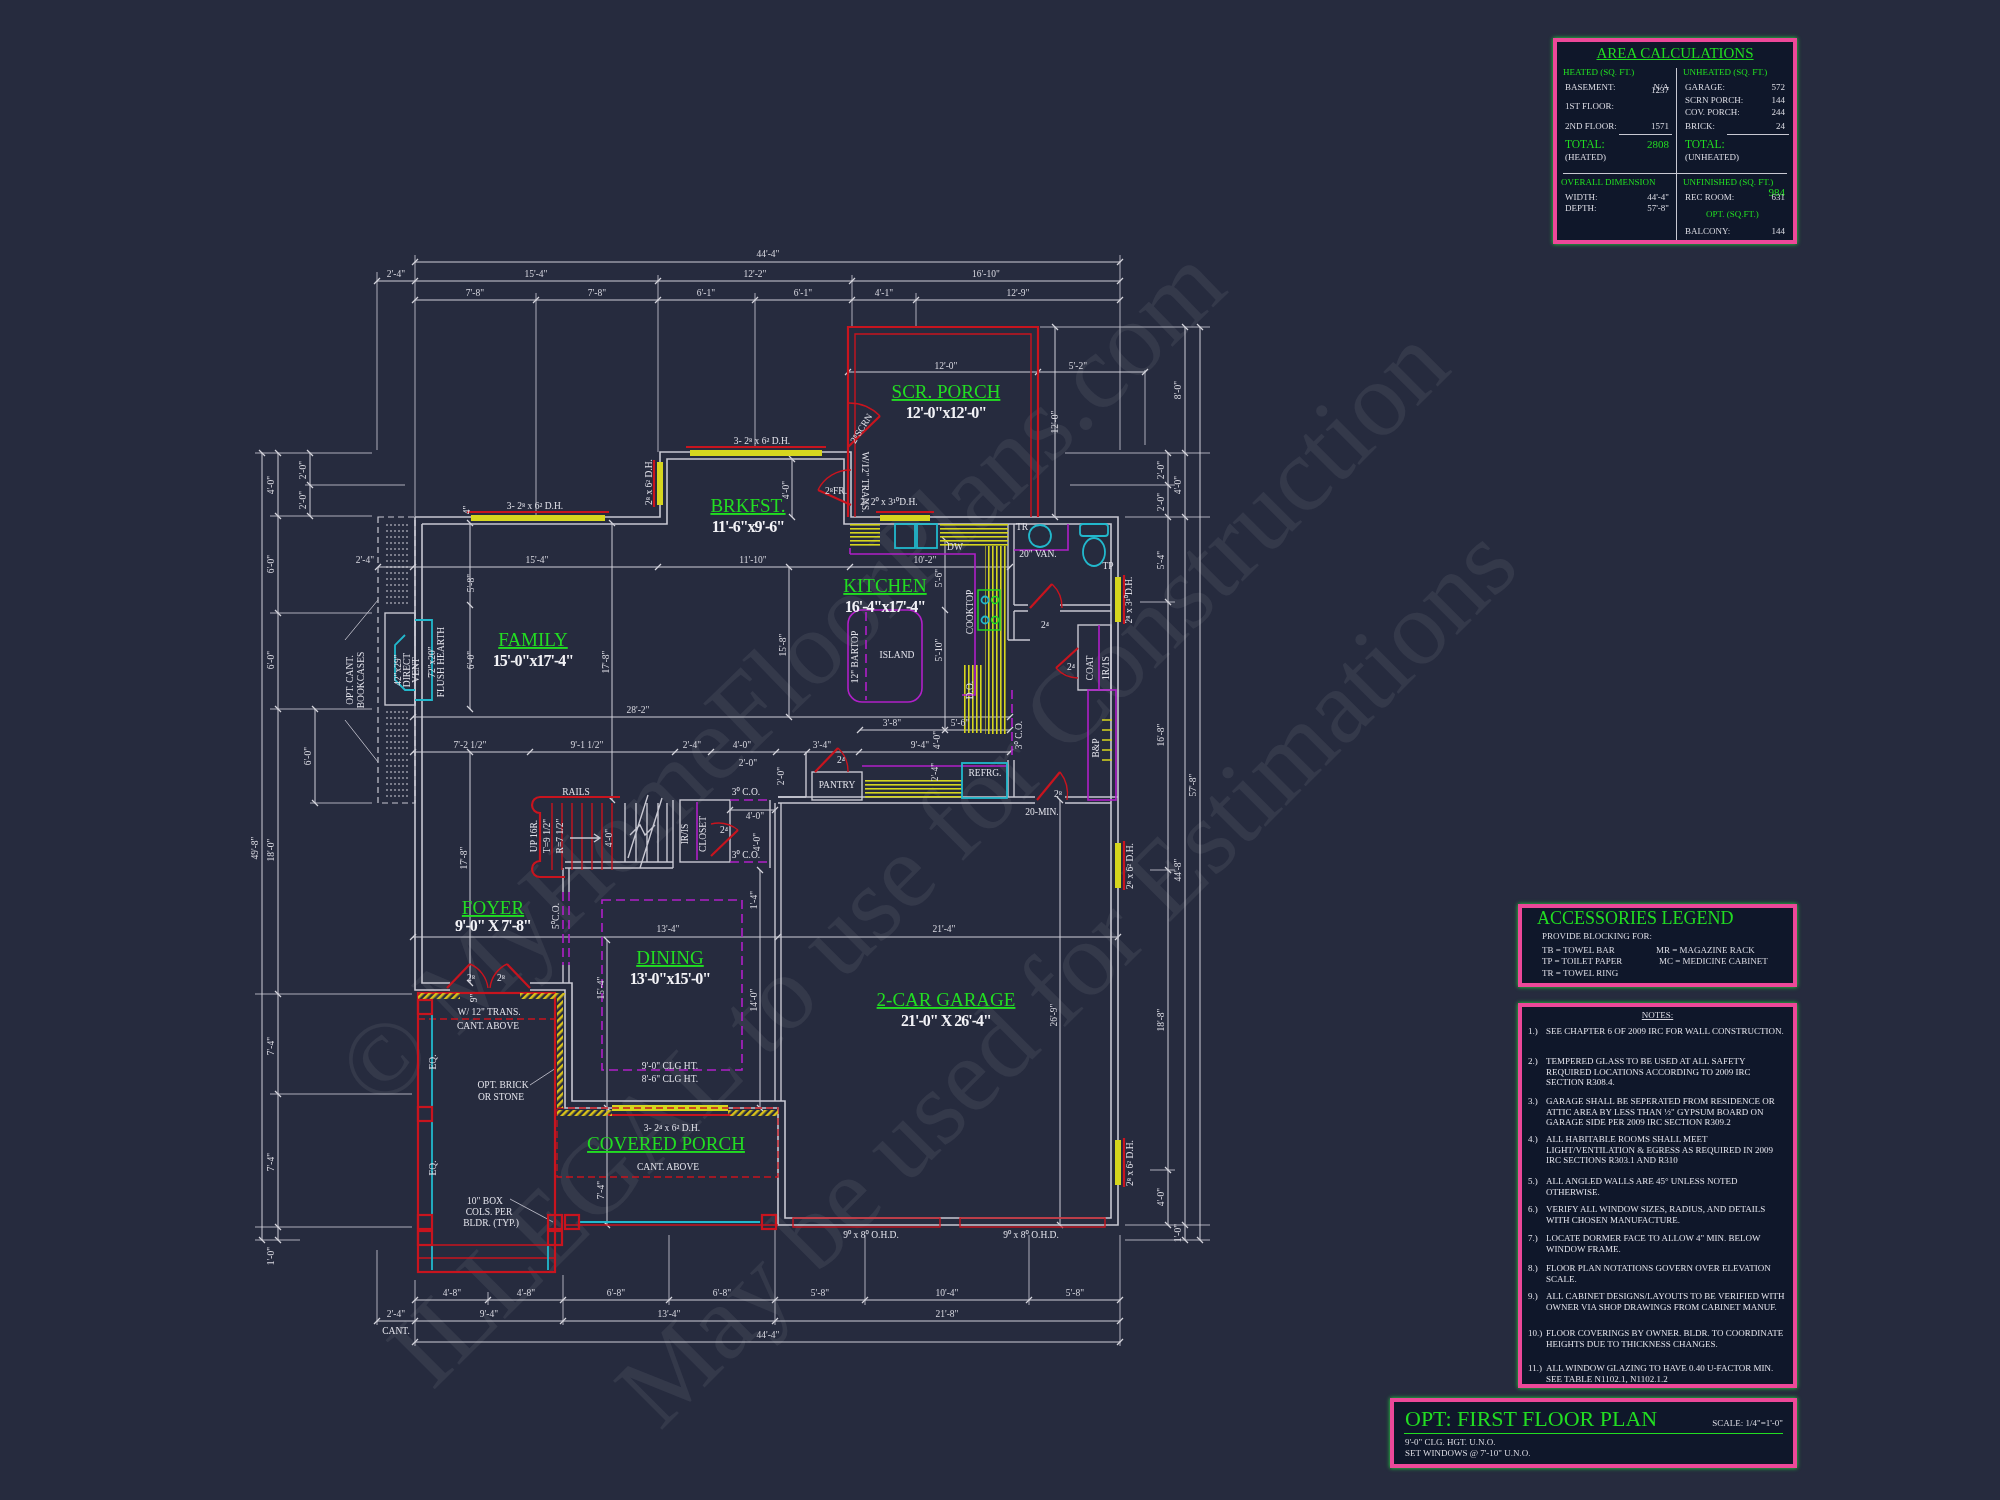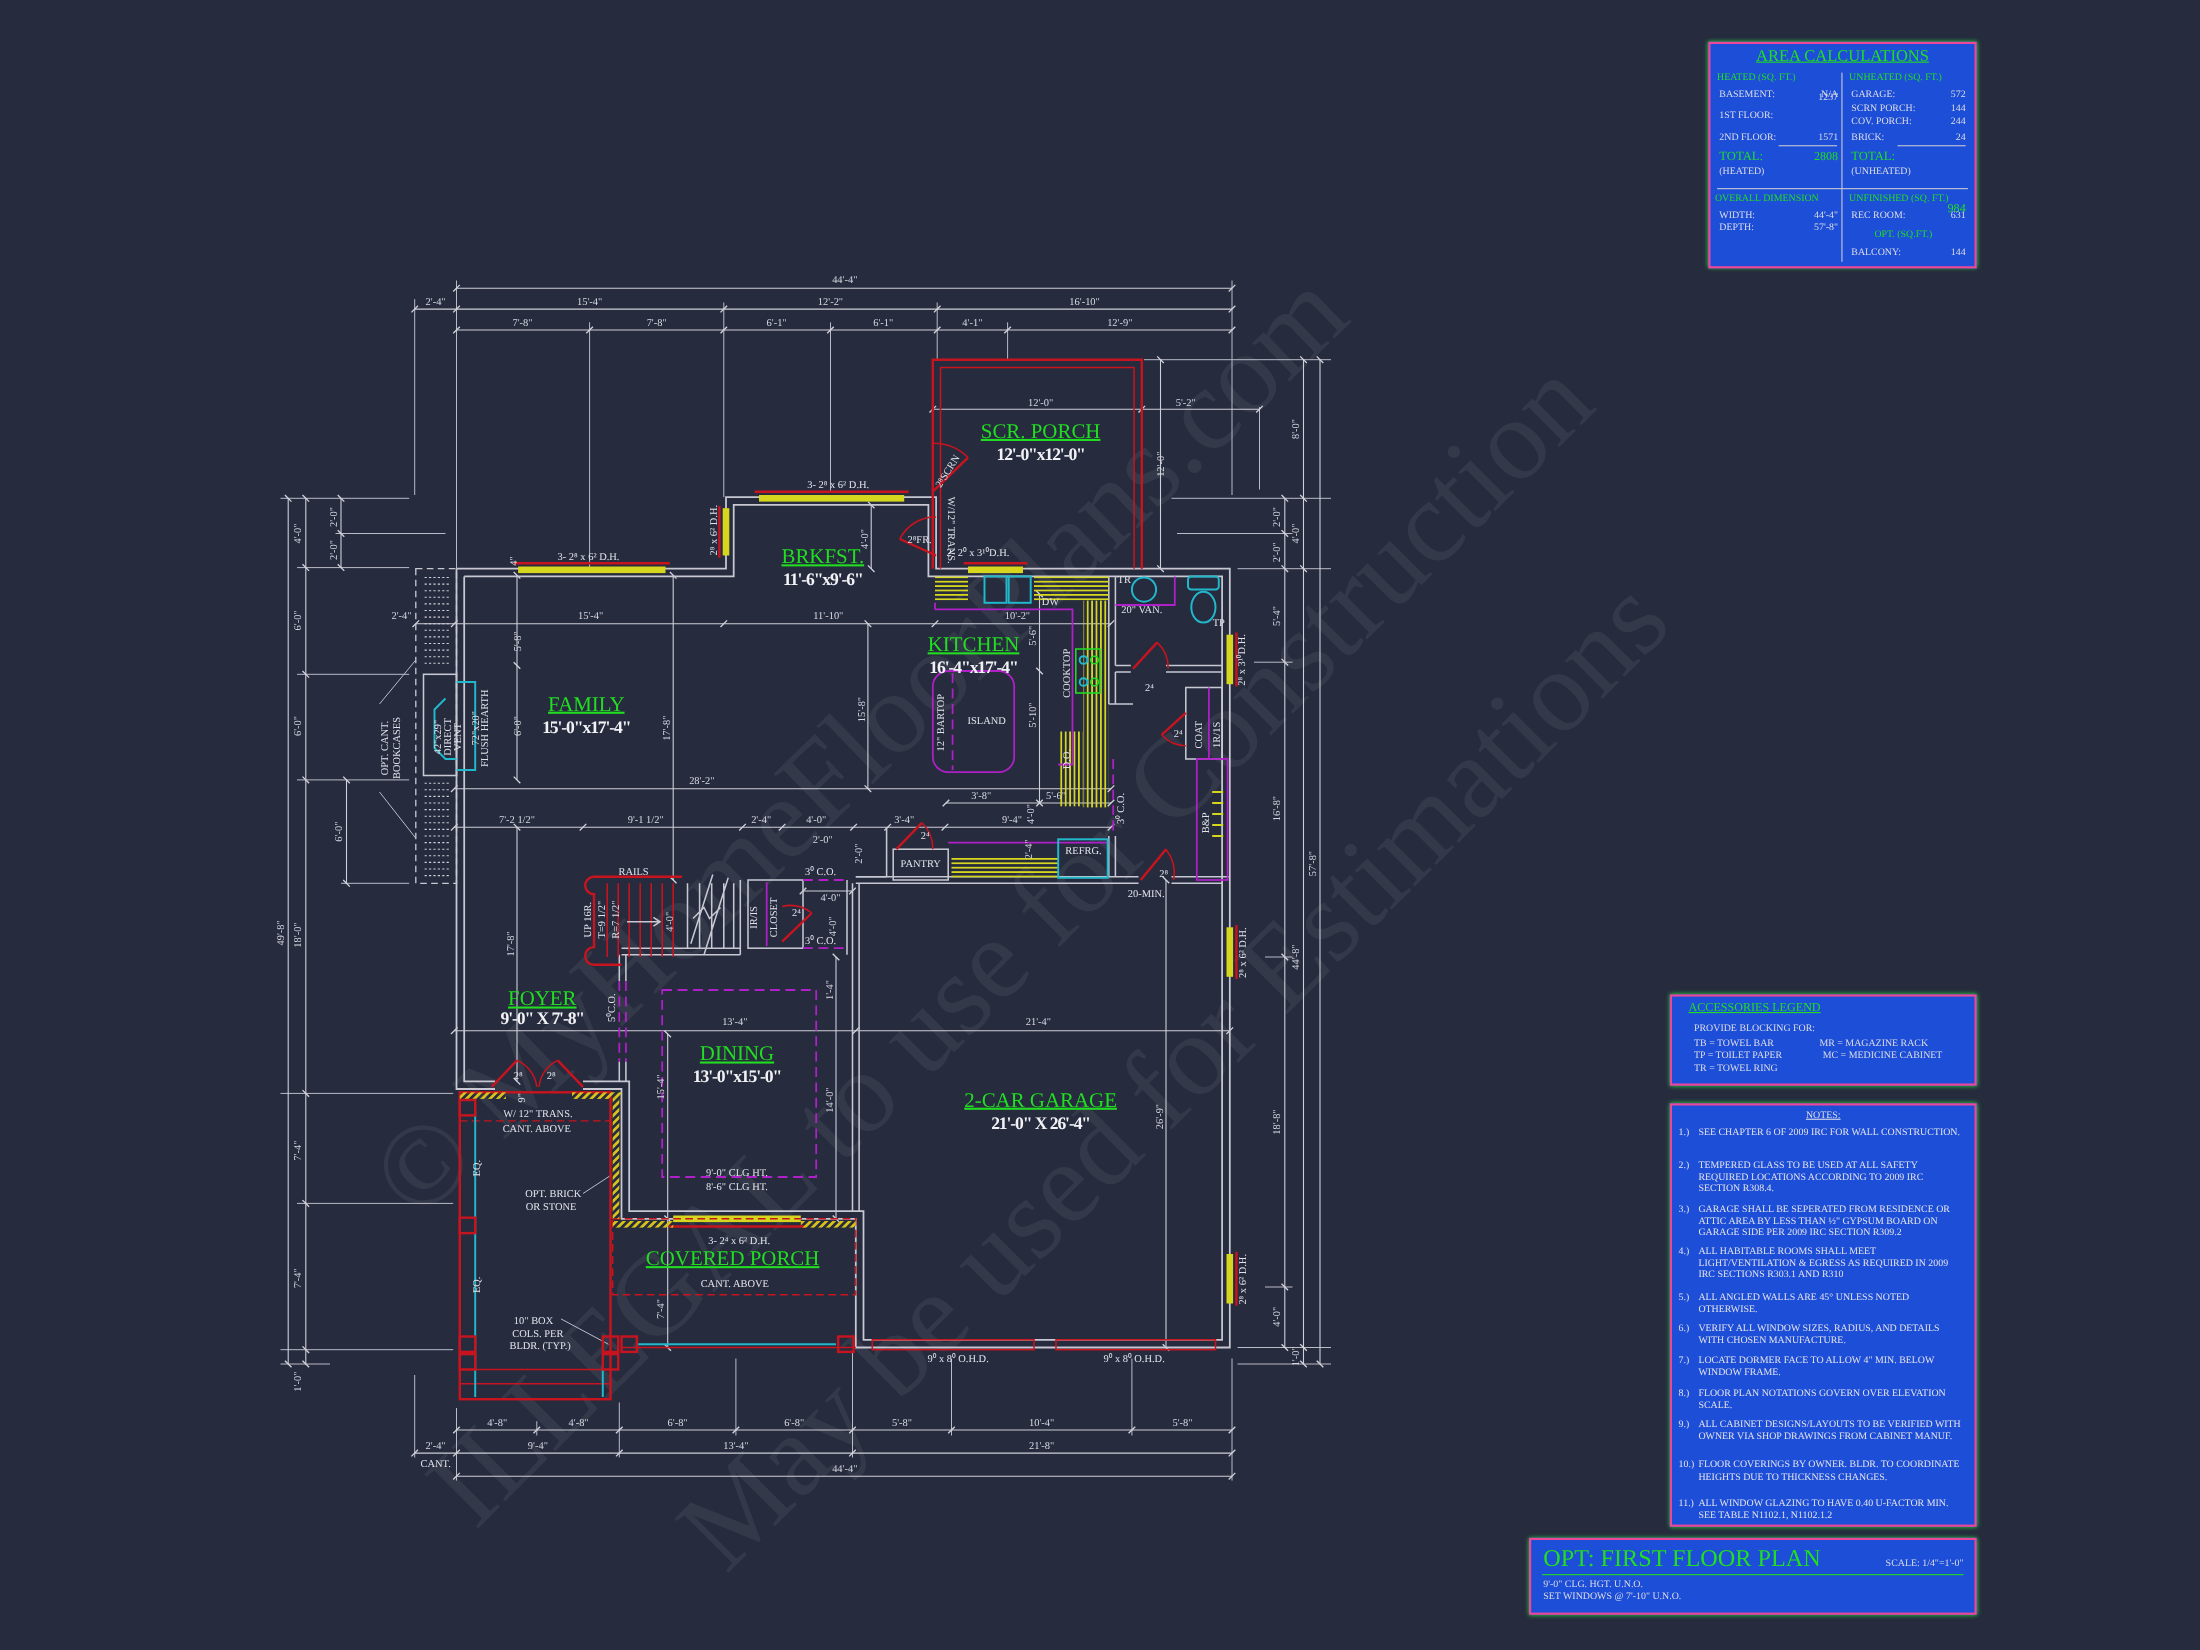--- a/index.html
+++ b/index.html
@@ -16,21 +16,21 @@
   .reddash{stroke:#c8141e;stroke-width:1.3;fill:none;stroke-dasharray:7 4;}
   .yel{fill:#d6d61e;}
   .mag{stroke:#b020c8;stroke-width:1.6;fill:none;}
   .magdash{stroke:#b020c8;stroke-width:1.6;fill:none;stroke-dasharray:9 5;}
   .cyan{stroke:#22b8cc;stroke-width:1.8;fill:none;}
   .grn{stroke:#22dd22;stroke-width:1.4;fill:none;}
   .dim{fill:#d8d8e0;font-size:9.5px;text-anchor:middle;}
   .lbl{fill:#e2e2ea;font-size:9.5px;text-anchor:middle;}
   .rn{fill:#22dd22;font-size:19px;text-anchor:middle;text-decoration:underline;}
   .rs{fill:#f2f2f6;font-size:16px;font-weight:bold;text-anchor:middle;letter-spacing:-1px;}
-  .panel{position:absolute;border:2px solid #ec4899;box-shadow:0 0 4px #1ee63c;background:#1d4ed8;box-sizing:border-box;}
+  .panel{position:absolute;border:4px solid #ec4899;box-shadow:0 0 4px #1ee63c;background:#0f172a;box-sizing:border-box;}
   .panel .t{position:absolute;white-space:nowrap;font-size:9px;line-height:10px;color:#dcdce4;}
   .panel .g{color:#22dd22;}
   .panel .v{text-align:right;}
   .hline{position:absolute;height:1px;background:#c8c8d2;}
   .vline{position:absolute;width:1px;background:#c8c8d2;}
   .note{position:absolute;left:6px;width:262px;font-size:9px;line-height:10.5px;color:#e2e2ea;display:flex;}
   .note .n{flex:0 0 18px;}
   .note .x{flex:1;}
 </style>
 </head>
@@ -460,21 +460,21 @@
 
   <div class="t g" style="left:126px;top:135px;">UNFINISHED (SQ. FT.)</div>
   <div class="t" style="left:128px;top:150px;">REC ROOM:</div>
   <div class="t v" style="right:8px;top:150px;">631</div>
   <div class="t g" style="left:128px;top:167px;margin-left:21px;">OPT.  (SQ.FT.)</div>
   <div class="t" style="left:128px;top:184px;">BALCONY:</div>
   <div class="t v" style="right:8px;top:184px;">144</div>
 </div>
 
 <div class="panel" style="left:1518px;top:904px;width:279px;height:83px;">
-  <div class="t g" style="left:15px;top:2px;font-size:11px;line-height:16px;text-decoration:underline;">ACCESSORIES LEGEND</div>
+  <div class="t g" style="left:15px;top:2px;font-size:18px;line-height:16px;">ACCESSORIES LEGEND</div>
   <div class="t" style="left:20px;top:23px;">PROVIDE BLOCKING FOR:</div>
   <div class="t" style="left:20px;top:37px;">TB = TOWEL BAR</div>
   <div class="t" style="left:20px;top:48px;">TP = TOILET PAPER</div>
   <div class="t" style="left:20px;top:60px;">TR = TOWEL RING</div>
   <div class="t" style="left:134px;top:37px;">MR = MAGAZINE RACK</div>
   <div class="t" style="left:125px;top:48px;margin-left:12px;">MC = MEDICINE CABINET</div>
 </div>
 
 <div class="panel" style="left:1518px;top:1003px;width:279px;height:385px;">
   <div class="t" style="left:0;right:0;top:3px;text-align:center;text-decoration:underline;">NOTES:</div>

